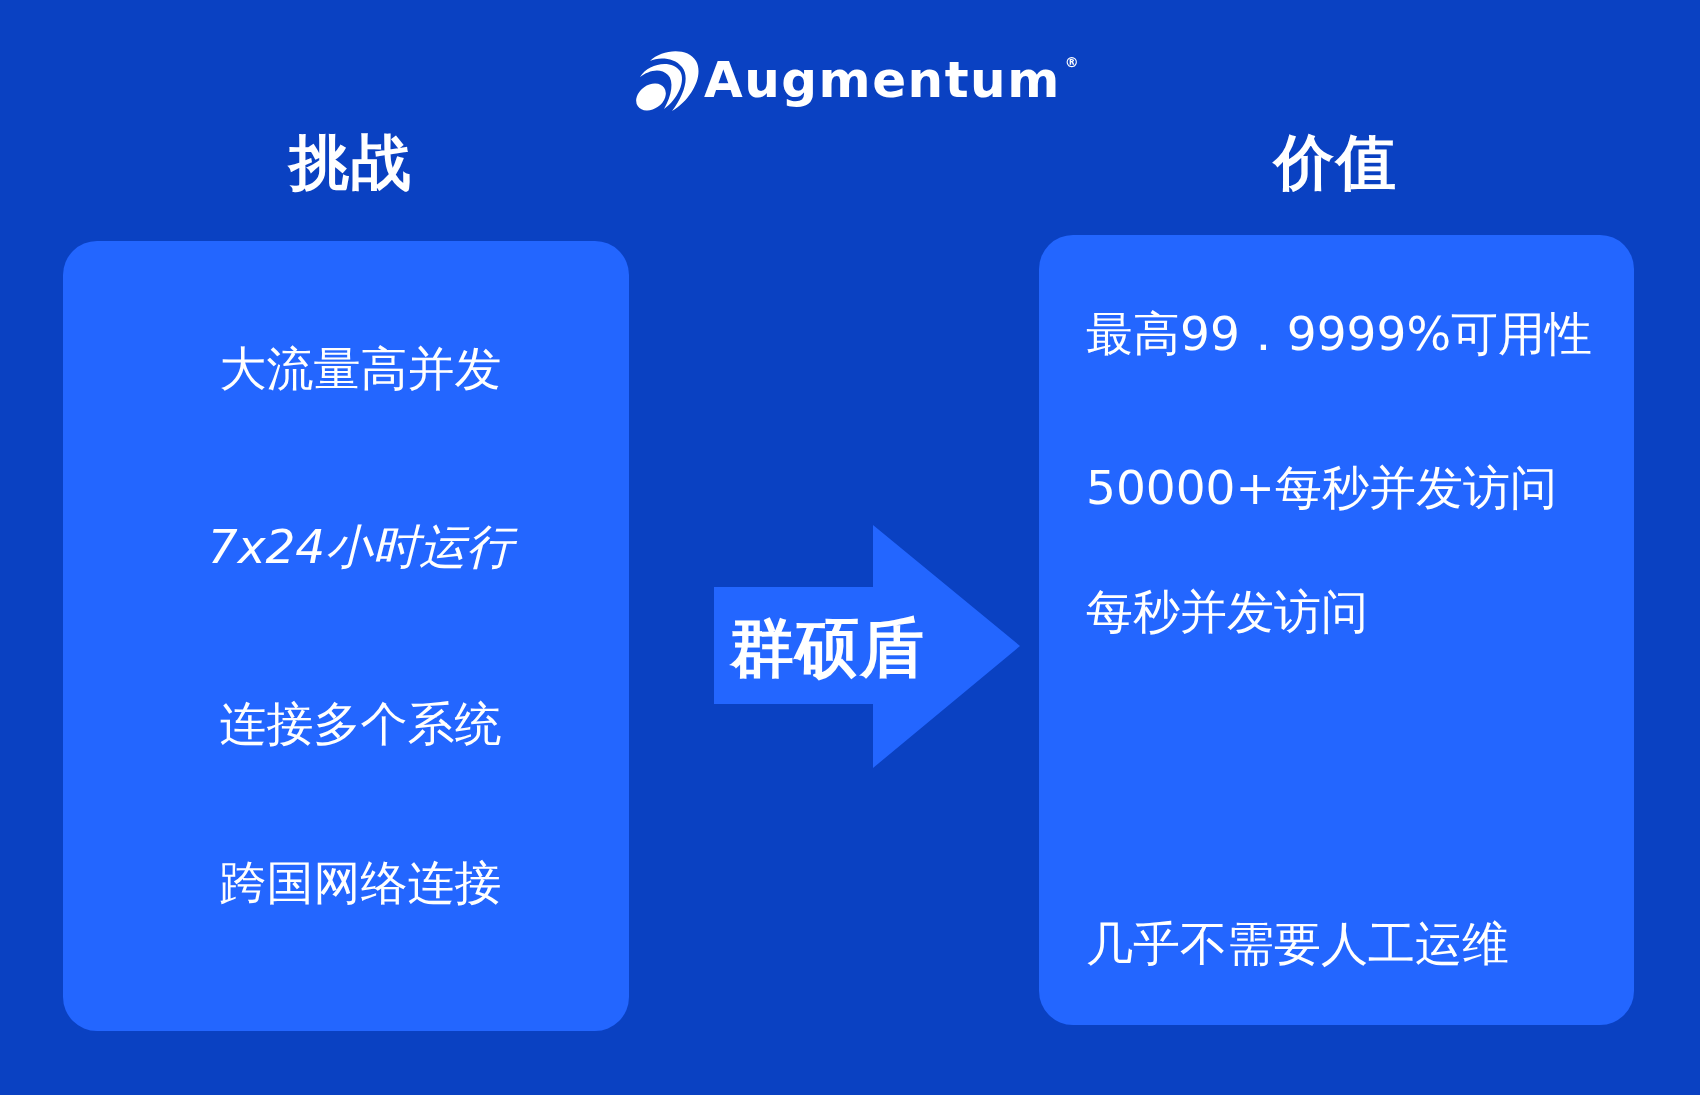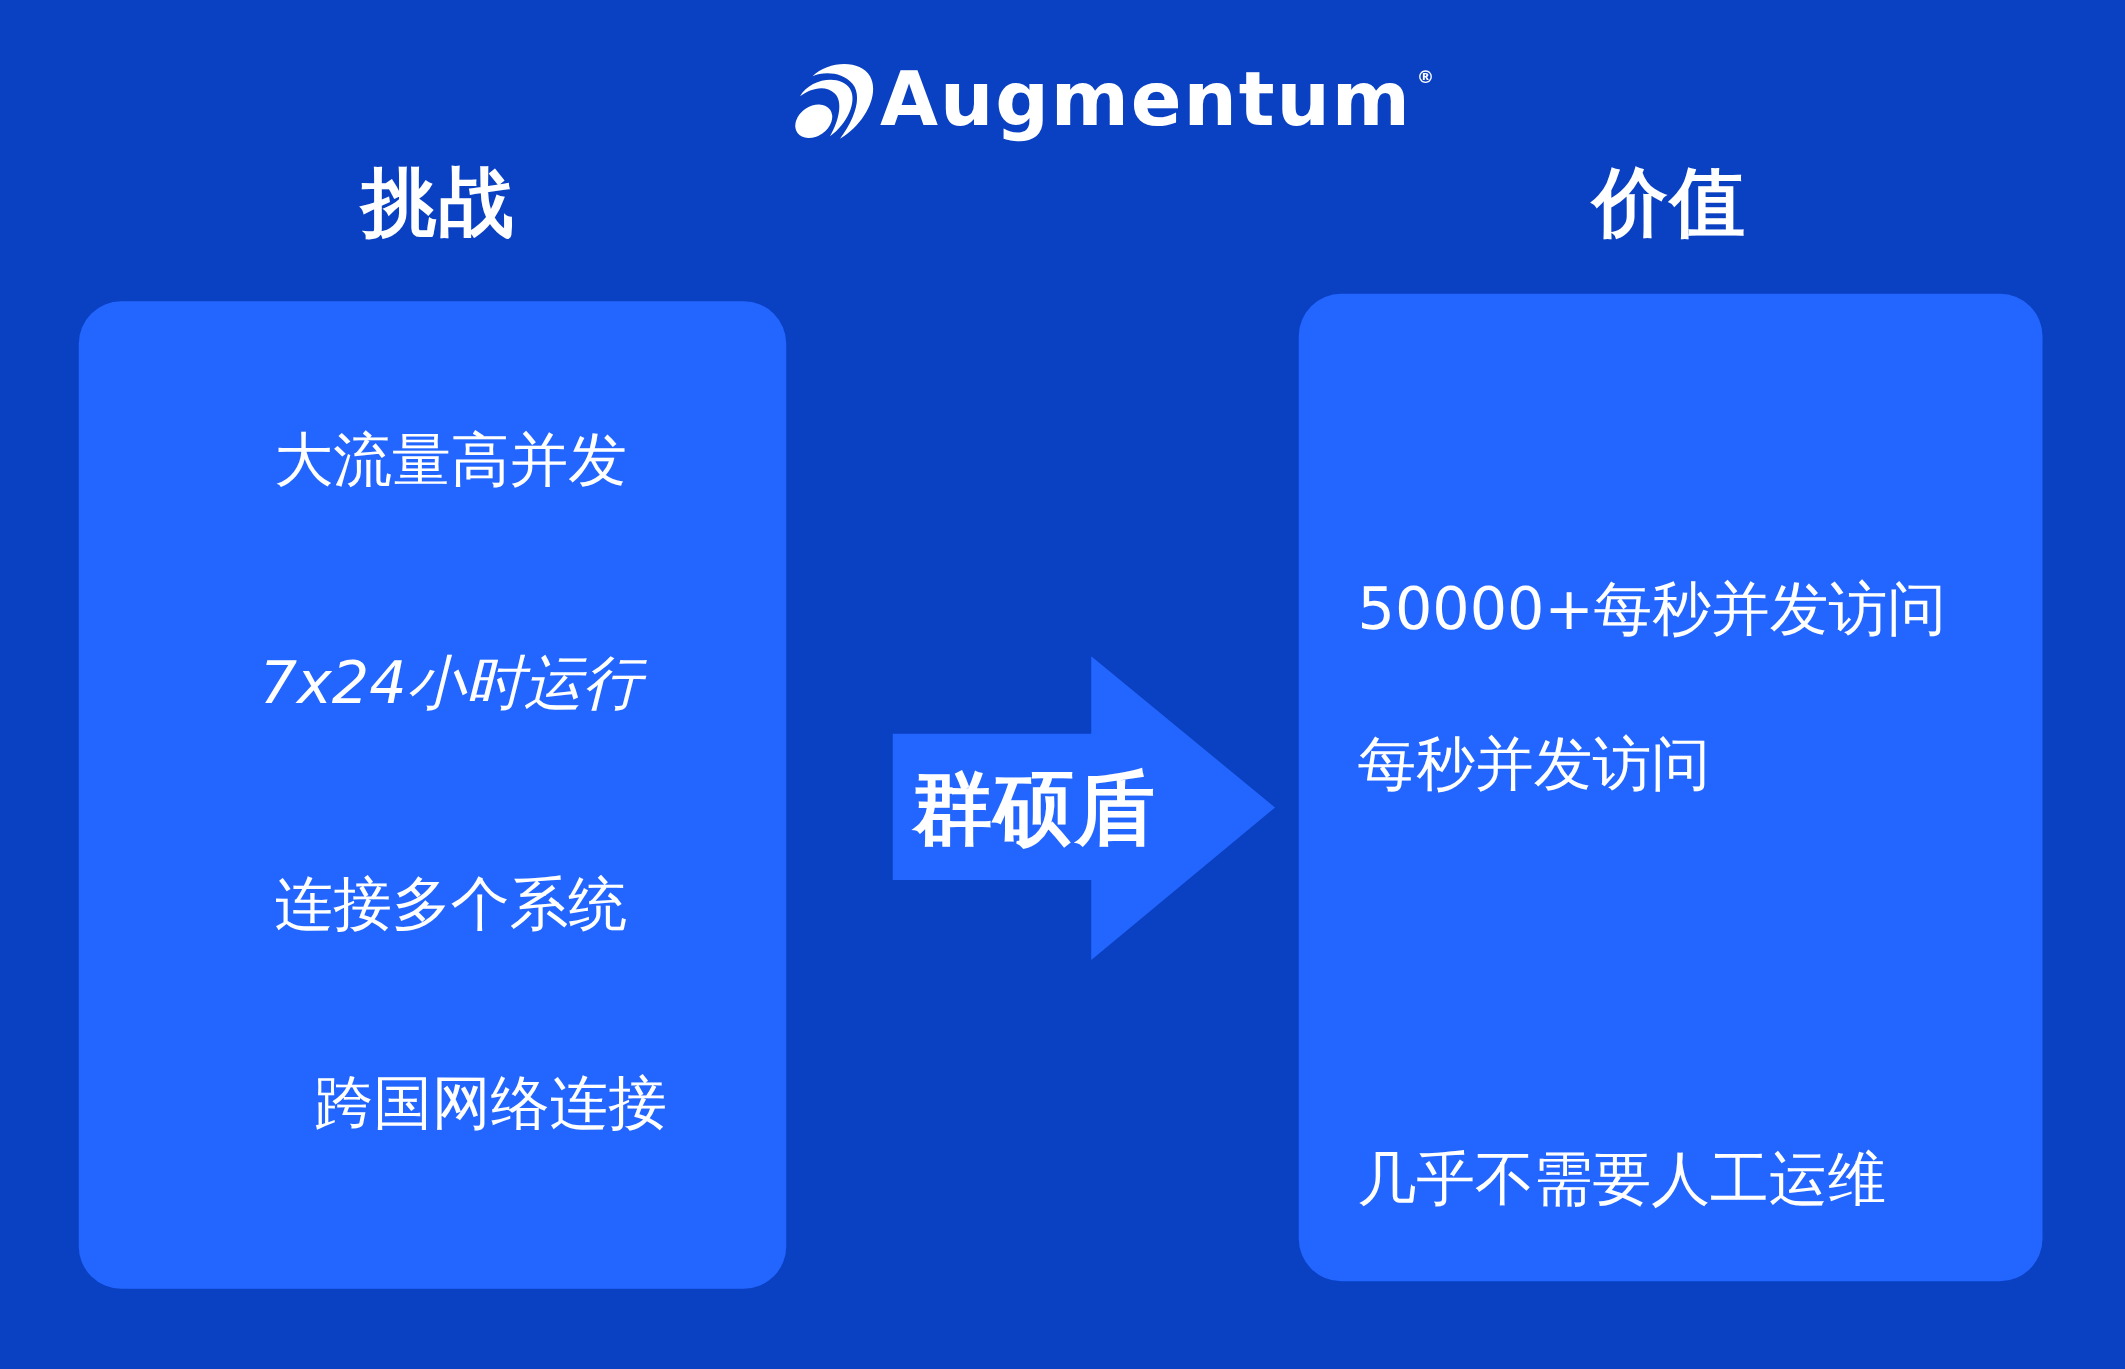--- a/index.html
+++ b/index.html
@@ -10,21 +10,21 @@
       color: #ffffff;
       position: relative;
     }
     .logo {
       position: absolute; left: 632px; top: 46px; height: 72px;
       display: flex; align-items: center;
     }
     .logo-mark { width: 68px; height: 70px; display: block; }
     .logo-word {
       font-family: "DejaVu Sans", "Liberation Sans", sans-serif;
-      font-weight: bold; font-size: 60px; letter-spacing: 1.5px;
+      font-weight: bold; font-size: 50px; letter-spacing: 1.5px;
       margin-left: 4px; line-height: 72px; position: relative; top: -2px; text-align: center;
     }
     .logo-reg { font-size: 14px; position: relative; top: -20px; margin-left: 4px; font-weight: bold; }
 
     .col-title {
       position: absolute; top: 124px; width: 300px; text-align: center;
       font-size: 60px; font-weight: bold; line-height: 76px; letter-spacing: 2px;
     }
     .title-left { left: 201px; }
     .title-right { left: 1186px; }
@@ -64,27 +64,28 @@
   <span class="logo-reg">®</span>
 </div>
 
 <div class="col-title title-left">挑战</div>
 <div class="col-title title-right">价值</div>
 
 <div class="card card-left">
   <div class="item" style="top:95px;">大流量高并发</div>
   <div class="item" style="top:273px;font-style:italic;">7x24小时运行</div>
   <div class="item" style="top:450px;">连接多个系统</div>
-  <div class="item" style="top:609px;padding-left:32px;">跨国网络连接</div>
+  <div class="item" style="top:609px;">跨国网络连接</div>
 </div>
 
 <div class="arrow">
   <svg viewBox="0 0 306 243" preserveAspectRatio="none">
     <polygon points="0,62 159,62 159,0 306,121 159,243 159,179 0,179" fill="#2366FF"></polygon>
   </svg>
 </div>
 <div class="arrow-label">群硕盾</div>
 
 <div class="card card-right">
+  <div class="item" style="top:66px;">最高99．9999%可用性</div>
   <div class="item" style="top:205px;margin-top:15px;">50000+每秒并发访问</div>
   <div class="item" style="top:344px;">每秒并发访问</div>
   <div class="item" style="top:676px;">几乎不需要人工运维</div>
 </div>
 
 </body></html>

